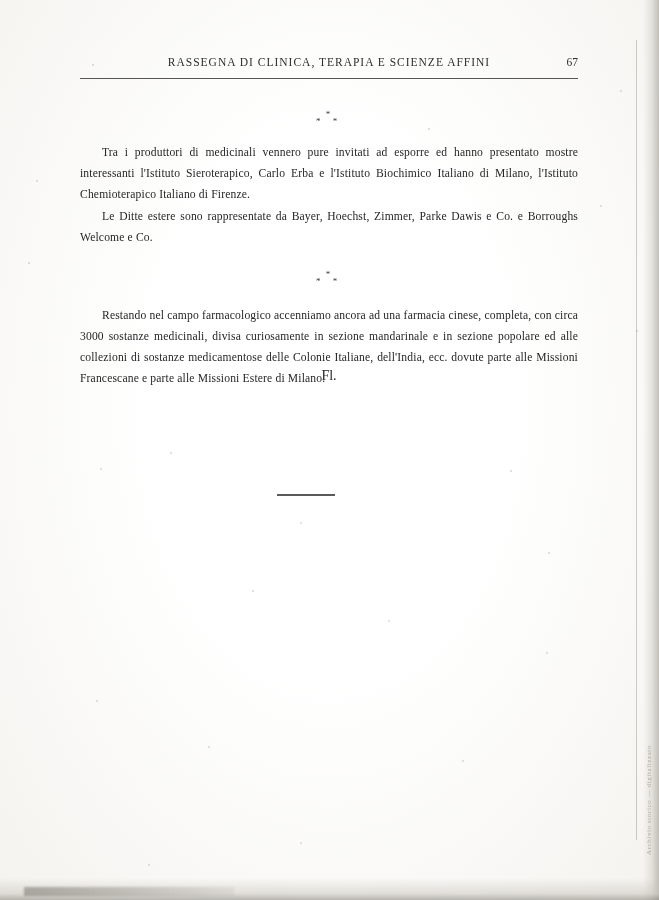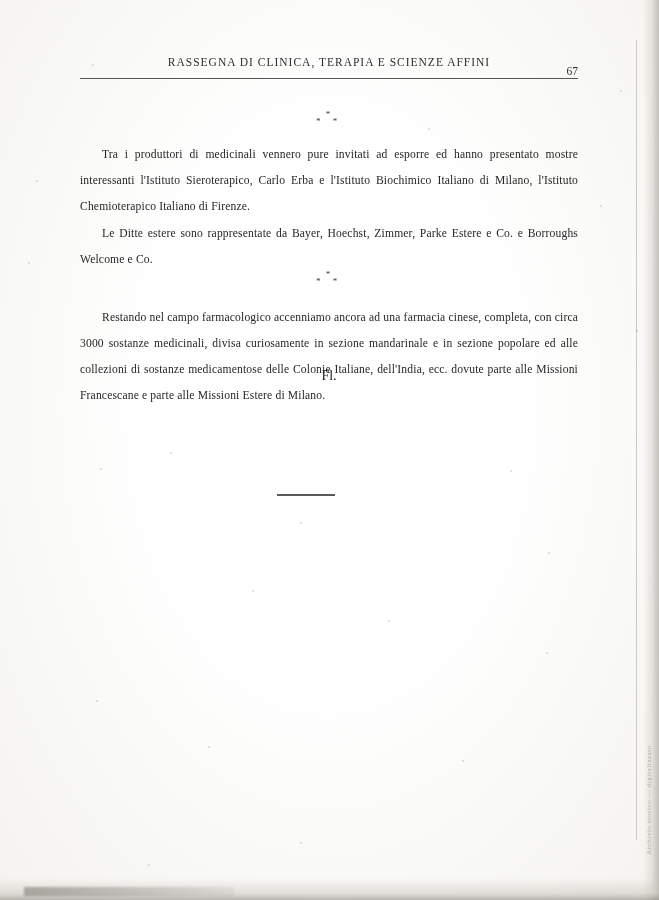--- a/index.html
+++ b/index.html
@@ -90,21 +90,21 @@
     font-size: 11.5px;
     letter-spacing: 1.0px;
     color: #2e2e2e;
     white-space: nowrap;
     font-variant: small-caps;
     text-transform: uppercase;
   }
   #page-number {
     position: absolute;
     right: 0;
-    top: 9px;
+    top: 0;
     font-size: 11.5px;
     color: #2e2e2e;
     margin-left: 27px;
   }
   #head-rule {
     position: absolute;
     left: 80px;
     top: 78px;
     width: 498px;
     height: 1px;
@@ -131,21 +131,21 @@
     position: absolute;
     left: 80px;
     width: 498px;
   }
   #block-1 { top: 142px; }
   #block-2 { top: 297px; margin-top: 8px; }
 
   p.para {
     margin: 0 0 0 0;
     font-size: 11.6px;
-    line-height: 26px;
+    line-height: 21px;
     text-align: justify;
     text-justify: inter-word;
     color: #262626;
     letter-spacing: 0.15px;
   }
   p.para + p.para { margin-top: 1px; }
   p.indent { text-indent: 22px; }
 
   #signature {
     position: absolute;
@@ -218,21 +218,21 @@
   </div>
   <div id="head-rule"></div>
 
   <div id="orn-1" class="asterism">
     <span class="top-star">*</span>
     <span class="bottom-stars">*  *</span>
   </div>
 
   <div class="block" id="block-1">
     <p class="para indent">Tra i produttori di medicinali vennero pure invitati ad esporre ed hanno presentato mostre interessanti l'Istituto Sieroterapico, Carlo Erba e l'Istituto Biochimico Italiano di Milano, l'Istituto Chemioterapico Italiano di Firenze.</p>
-    <p class="para indent">Le Ditte estere sono rappresentate da Bayer, Hoechst, Zimmer, Parke Estere e Co. e Borroughs Welcome e Co.</p>
+    <p class="para indent">Le Ditte estere sono rappresentate da Bayer, Hoechst, Zimmer, Parke Dawis e Co. e Borroughs Welcome e Co.</p>
   </div>
 
   <div id="orn-2" class="asterism">
     <span class="top-star">*</span>
     <span class="bottom-stars">*  *</span>
   </div>
 
   <div class="block" id="block-2">
     <p class="para indent">Restando nel campo farmacologico accenniamo ancora ad una farmacia cinese, completa, con circa 3000 sostanze medicinali, divisa curiosamente in sezione mandarinale e in sezione popolare ed alle collezioni di sostanze medicamentose delle Colonie Italiane, dell'India, ecc. dovute parte alle Missioni Francescane e parte alle Missioni Estere di Milano.</p>
   </div>

